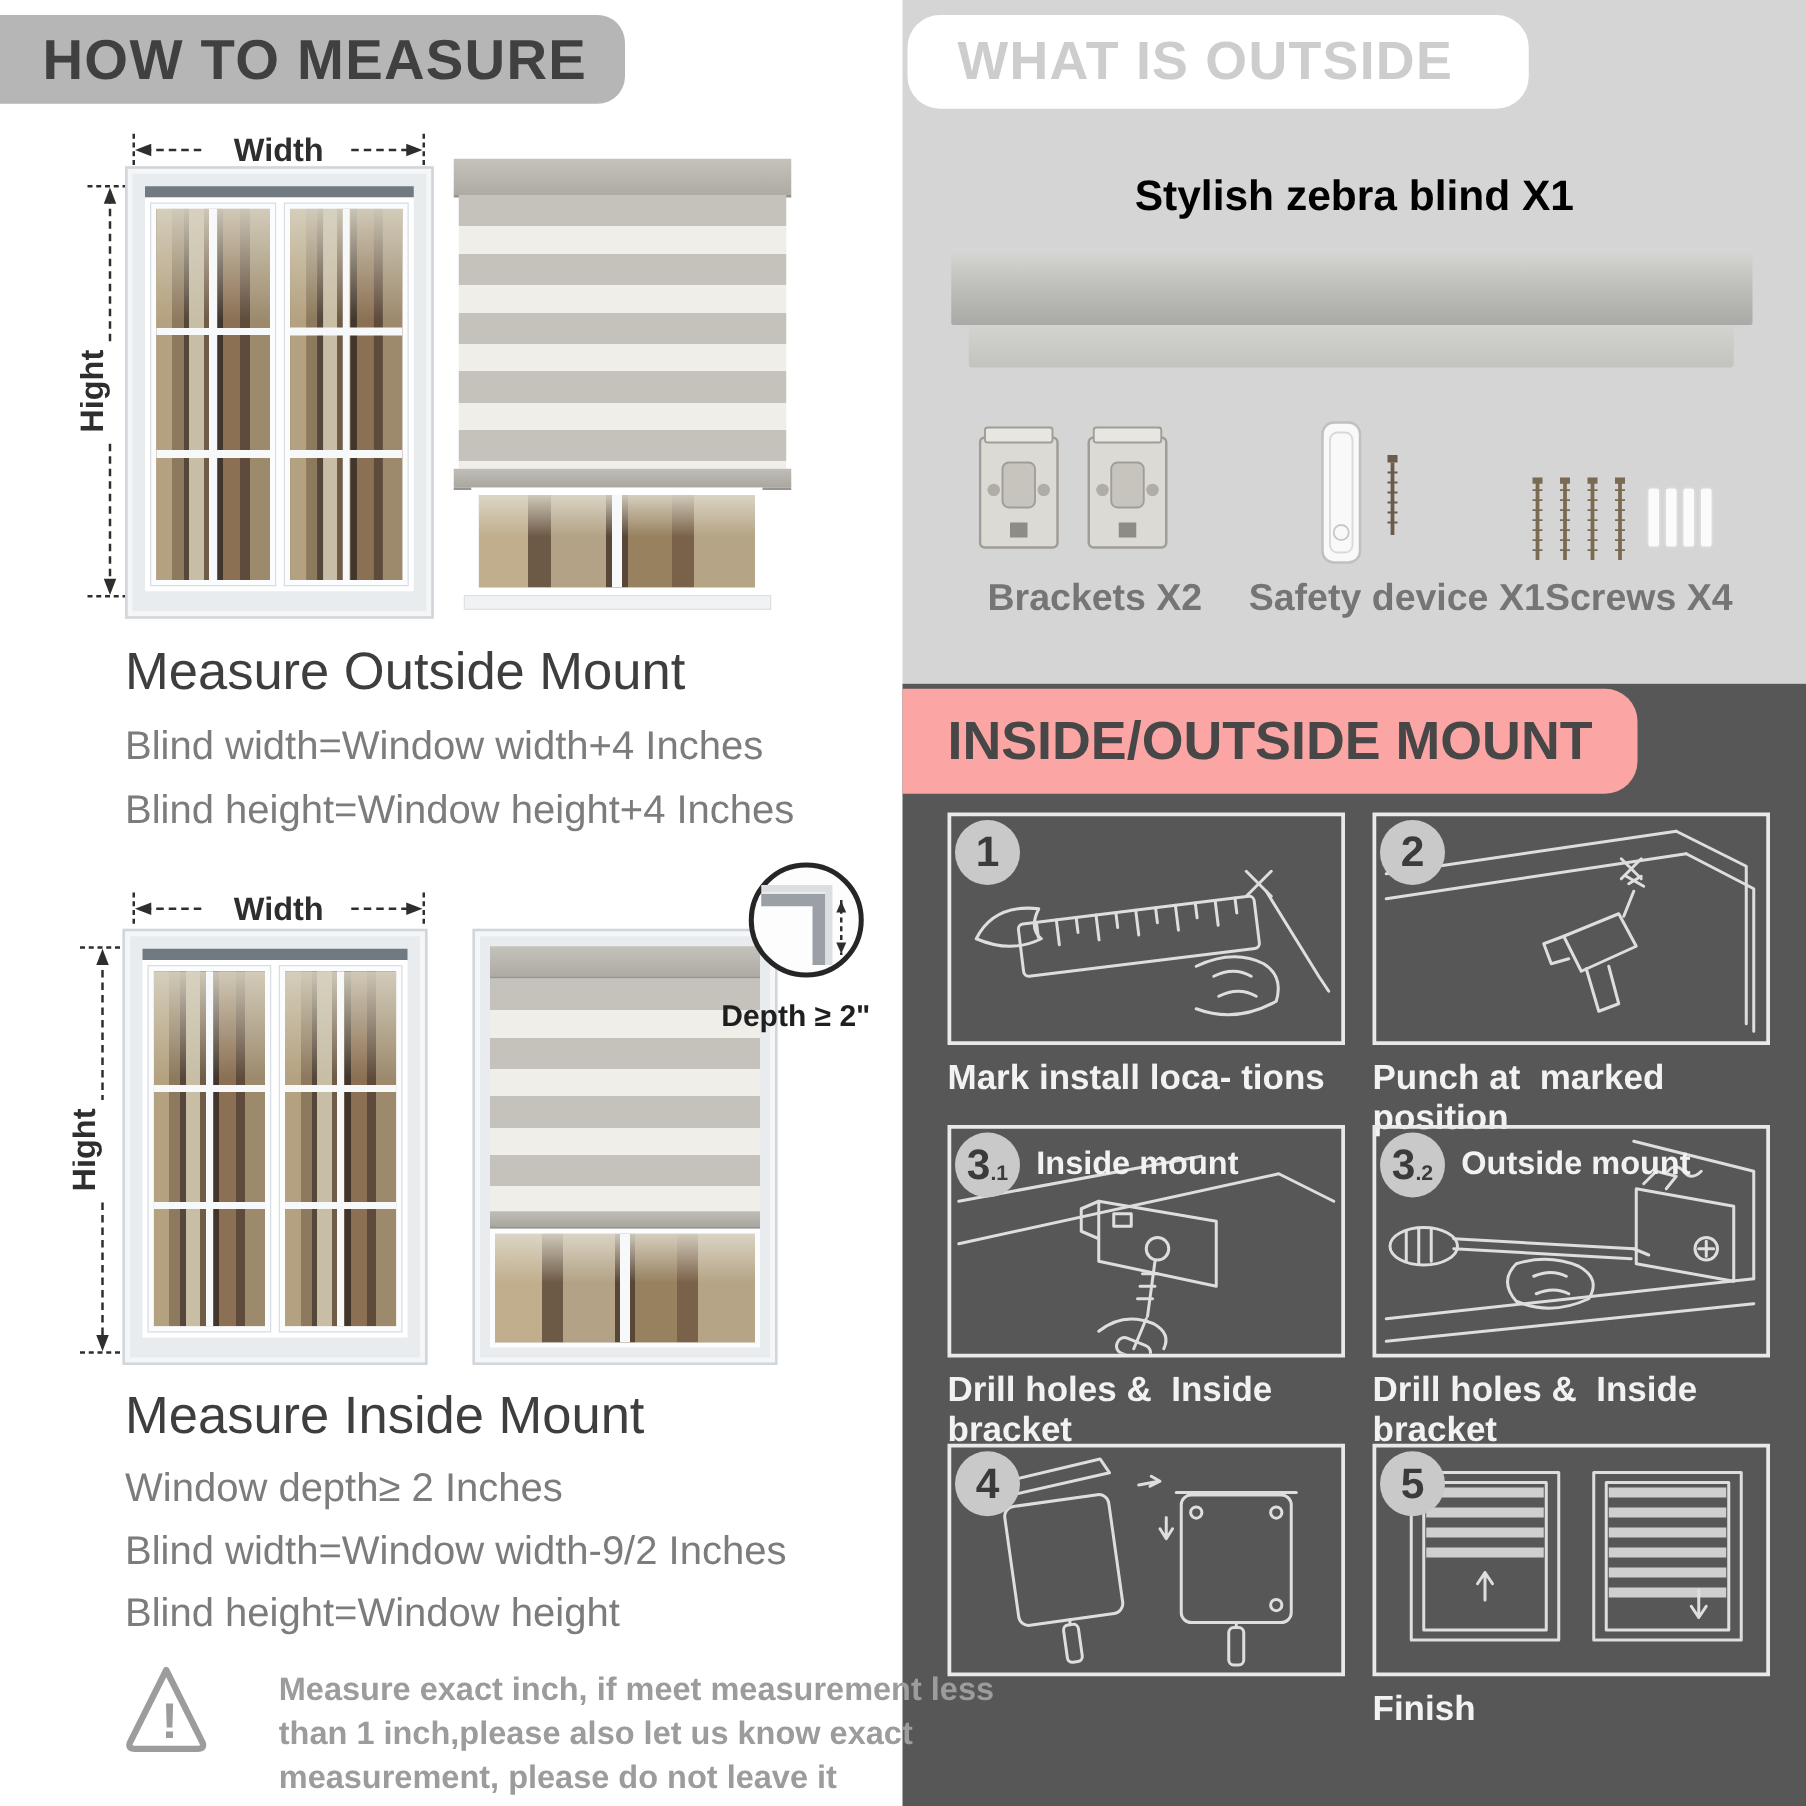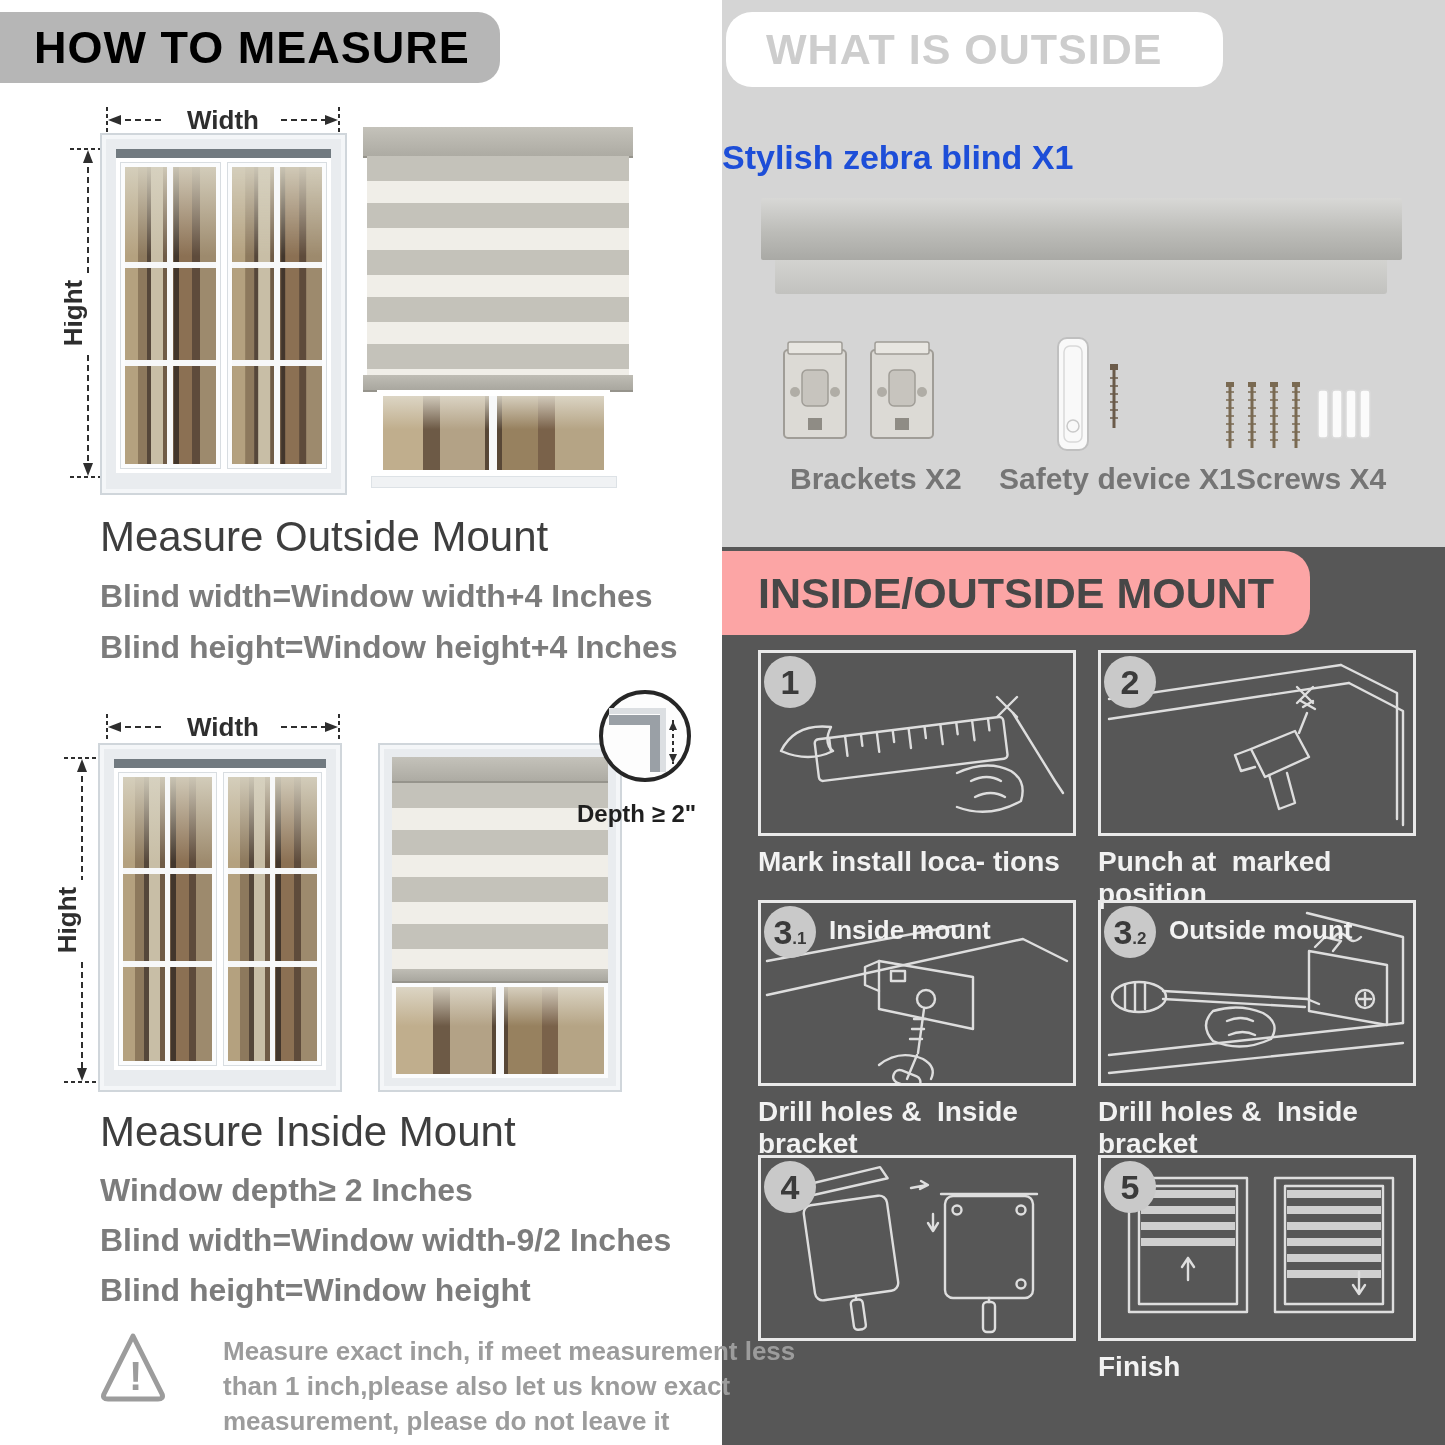--- a/index.html
+++ b/index.html
@@ -3,35 +3,35 @@
 <meta charset="utf-8">
 <style>
   html,body{margin:0;padding:0;background:#fff;}
   .stage{position:relative;width:1445px;height:1445px;background:#ffffff;
          font-family:"Liberation Sans",sans-serif;overflow:hidden;}
   .abs{position:absolute;}
 
   
   .banner-how{left:0;top:12px;width:500px;height:71px;background:#b6b6b6;
     border-radius:0 22px 22px 0;display:flex;align-items:center;padding-left:34px;
-    box-sizing:border-box;color:#000000;font-size:45px;font-weight:bold;letter-spacing:1px;}
+    box-sizing:border-box;color:#404040;font-size:45px;font-weight:bold;letter-spacing:1px;}
   .banner-what{left:726px;top:12px;width:497px;height:75px;background:#ffffff;
     border-radius:26px;display:flex;align-items:center;padding-left:40px;
     box-sizing:border-box;color:#cdcdcd;font-size:43px;font-weight:bold;letter-spacing:1px;}
   .banner-mount{left:722px;top:551px;width:588px;height:84px;background:#fca5a5;
     border-radius:0 26px 26px 0;display:flex;align-items:center;padding-left:36px;
     box-sizing:border-box;color:#474747;font-size:43px;font-weight:bold;}
 
   
   .right-top{left:722px;top:0;width:723px;height:547px;background:#d5d5d5;}
   .right-dark{left:722px;top:547px;width:723px;height:898px;background:#575757;}
 
   
   .h-measure{color:#3e3e3e;font-size:42px;font-weight:normal;}
-  .body-line{color:#7c7c7c;font-size:32px;font-weight:bold;}
+  .body-line{color:#7c7c7c;font-size:32px;font-weight:normal;}
   .warn-line{color:#9c9c9c;font-size:26px;line-height:35px;font-weight:bold;margin-left:41px;}
 
   
   .window{background:#e9ecef;border:2px solid #d0d6db;box-shadow:inset 0 0 0 4px #f4f6f8;
     box-sizing:border-box;padding:14px 14px 20px 14px;display:flex;flex-direction:column;}
   .sash-strip{height:9px;background:#717a80;flex:0 0 auto;}
   .glass{flex:1;display:flex;gap:8px;background:#ffffff;padding:5px;}
   .casement{flex:1;position:relative;border:4px solid #fbfcfd;outline:1px solid #d8dde1;overflow:hidden;}
   .photo{position:absolute;inset:0;background-color:#8a7458;background-image:
     linear-gradient(180deg, rgba(216,211,194,.9) 0%, rgba(216,211,194,0) 30%),
@@ -54,21 +54,21 @@
   .cassette{background:linear-gradient(180deg,#c4c2ba,#adaba3);border-bottom:2px solid #96948c;}
   .rail{background:linear-gradient(180deg,#bfbdb5,#a9a79f);border-bottom:2px solid #96948c;}
 
   
   .dimtext{fill:#2e2e2e;font-size:26px;font-weight:bold;font-family:"Liberation Sans",sans-serif;}
   .dimline{stroke:#2e2e2e;stroke-width:2;}
   .depth-label{color:#1f1f1f;font-size:24px;font-weight:bold;}
   .magnifier{border:4px solid #262626;border-radius:50%;background:#fdfdfd;box-sizing:border-box;}
 
   
-  .product-label{left:722px;top:138px;width:723px;text-align:left;color:#1d4ed8;
+  .product-label{left:722px;top:138px;width:723px;text-align:center;color:#000000;
     font-size:34px;font-weight:bold;}
   .item-label{color:#757575;font-size:30px;font-weight:bold;}
   .headrail-top{left:761px;top:198px;width:641px;height:62px;
     background:linear-gradient(180deg,#d8d8d6,#bcbcb8 55%,#a9a9a5);border-radius:2px;}
   .headrail-bottom{left:775px;top:260px;width:612px;height:34px;
     background:linear-gradient(180deg,#d3d3d0,#c2c2bf);border-radius:0 0 3px 3px;}
 
   
   .step{position:absolute;width:318px;}
   .panel{position:relative;width:318px;height:186px;border:3px solid #e9e9e9;box-sizing:border-box;}

